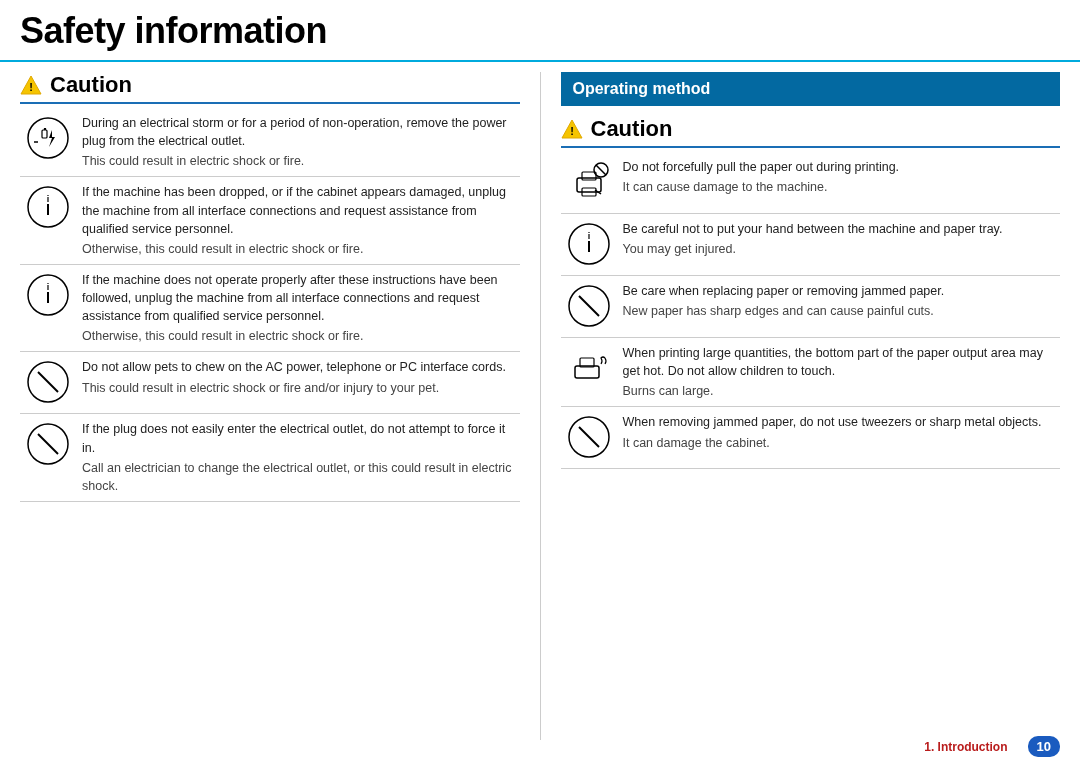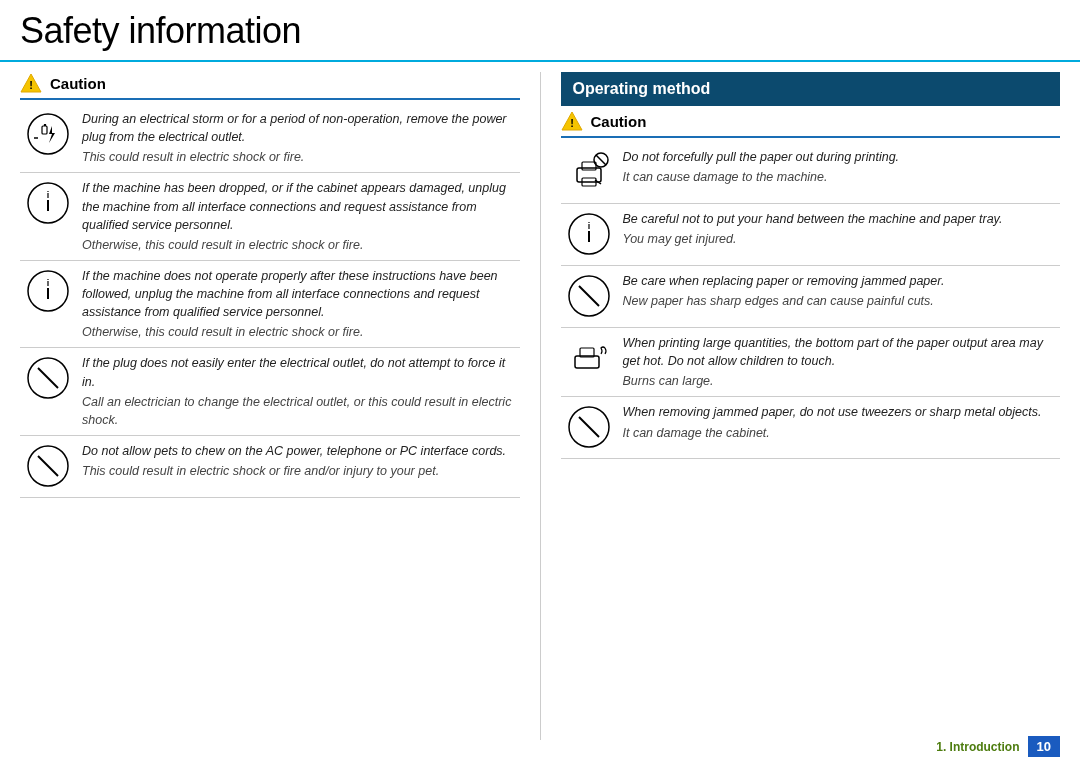--- a/index.html
+++ b/index.html
@@ -13,21 +13,21 @@
       overflow: hidden;
     }
 
     
     .page-header {
       padding: 10px 20px 8px 20px;
       border-bottom: 2px solid #00aadd;
     }
     .page-title {
       font-size: 36px;
-      font-weight: 400;
+      font-weight: 700;
       color: #000;
       letter-spacing: -0.5px;
     }
 
     
     .content {
       display: flex;
       gap: 0;
       padding: 10px 20px;
       height: calc(763px - 75px);
@@ -47,42 +47,42 @@
     }
 
     
     .section-caution {
       display: flex;
       align-items: center;
       gap: 8px;
       margin-bottom: 4px;
     }
     .section-caution-label {
-      font-size: 15px;
+      font-size: 22px;
       font-weight: 900;
       color: #000;
     }
     .caution-icon {
       width: 22px;
       height: 22px;
     }
     .section-divider {
       border: none;
       border-top: 2px solid #1a6eb5;
       margin-bottom: 4px;
     }
 
     
     .operating-method-header {
-      background: #0c4a6e;
+      background: #0369a1;
       color: #fff;
       font-size: 16px;
       font-weight: 900;
       padding: 8px 12px;
-      margin-bottom: 4px;
+      margin-bottom: 10px;
     }
 
     
     .info-table {
       width: 100%;
       border-collapse: collapse;
     }
     .info-table td {
       padding: 6px 6px;
       vertical-align: top;
@@ -90,51 +90,50 @@
     }
     .info-table td.icon-cell {
       width: 56px;
       text-align: center;
       padding-top: 8px;
     }
     .info-table td.text-cell {
       font-size: 12.5px;
       line-height: 1.45;
       color: #222;
-      font-style: italic;
     }
     .text-cell .line2 {
       color: #444;
       margin-top: 2px;
     }
 
     
     .page-footer {
       position: fixed;
       bottom: 0;
       right: 0;
       width: 1080px;
       display: flex;
       justify-content: flex-end;
       align-items: center;
       padding: 6px 20px;
     }
     .footer-text {
       font-size: 12px;
       font-weight: 700;
-      color: #4d7c0f;
-      margin-right: 8px;
+      color: #b91c1c;
+      margin-right: 20px;
     }
     .footer-page {
       background: #1a5bbf;
       color: #fff;
       font-size: 13px;
       font-weight: 900;
       padding: 3px 9px;
-      border-radius: 0;
+      border-radius: 10px;
     }
   </style>
 </head>
 <body>
 
 <div class="page-header">
   <span class="page-title">Safety information</span>
 </div>
 
 <div class="content">
@@ -201,40 +200,40 @@
           <td class="text-cell">
             <div>If the machine does not operate properly after these instructions have been followed, unplug the machine from all interface connections and request assistance from qualified service personnel.</div>
             <div class="line2">Otherwise, this could result in electric shock or fire.</div>
           </td>
         </tr>
 
         <tr>
           <td class="icon-cell">
             <svg width="44" height="44" viewBox="0 0 44 44">
               <circle cx="22" cy="22" r="20" fill="none" stroke="#000" stroke-width="1.5"></circle>
+              <line x1="12" y1="12" x2="32" y2="32" stroke="#000" stroke-width="2"></line>
+            </svg>
+          </td>
+          <td class="text-cell">
+            <div>Do not allow pets to chew on the AC power, telephone or PC interface cords.</div>
+            <div class="line2">This could result in electric shock or fire and/or injury to your pet.</div>
+          </td>
+        </tr>
+
+        <tr>
+          <td class="icon-cell">
+            <svg width="44" height="44" viewBox="0 0 44 44">
+              <circle cx="22" cy="22" r="20" fill="none" stroke="#000" stroke-width="1.5"></circle>
 
               <line x1="12" y1="12" x2="32" y2="32" stroke="#000" stroke-width="2"></line>
             </svg>
           </td>
           <td class="text-cell">
             <div>If the plug does not easily enter the electrical outlet, do not attempt to force it in.</div>
             <div class="line2">Call an electrician to change the electrical outlet, or this could result in electric shock.</div>
-          </td>
-        </tr>
-
-        <tr>
-          <td class="icon-cell">
-            <svg width="44" height="44" viewBox="0 0 44 44">
-              <circle cx="22" cy="22" r="20" fill="none" stroke="#000" stroke-width="1.5"></circle>
-              <line x1="12" y1="12" x2="32" y2="32" stroke="#000" stroke-width="2"></line>
-            </svg>
-          </td>
-          <td class="text-cell">
-            <div>Do not allow pets to chew on the AC power, telephone or PC interface cords.</div>
-            <div class="line2">This could result in electric shock or fire and/or injury to your pet.</div>
           </td>
         </tr>
       </tbody>
     </table>
   </div>
 
   <div class="right-col">
 
     <div class="operating-method-header">
       <span>Operating method</span>

